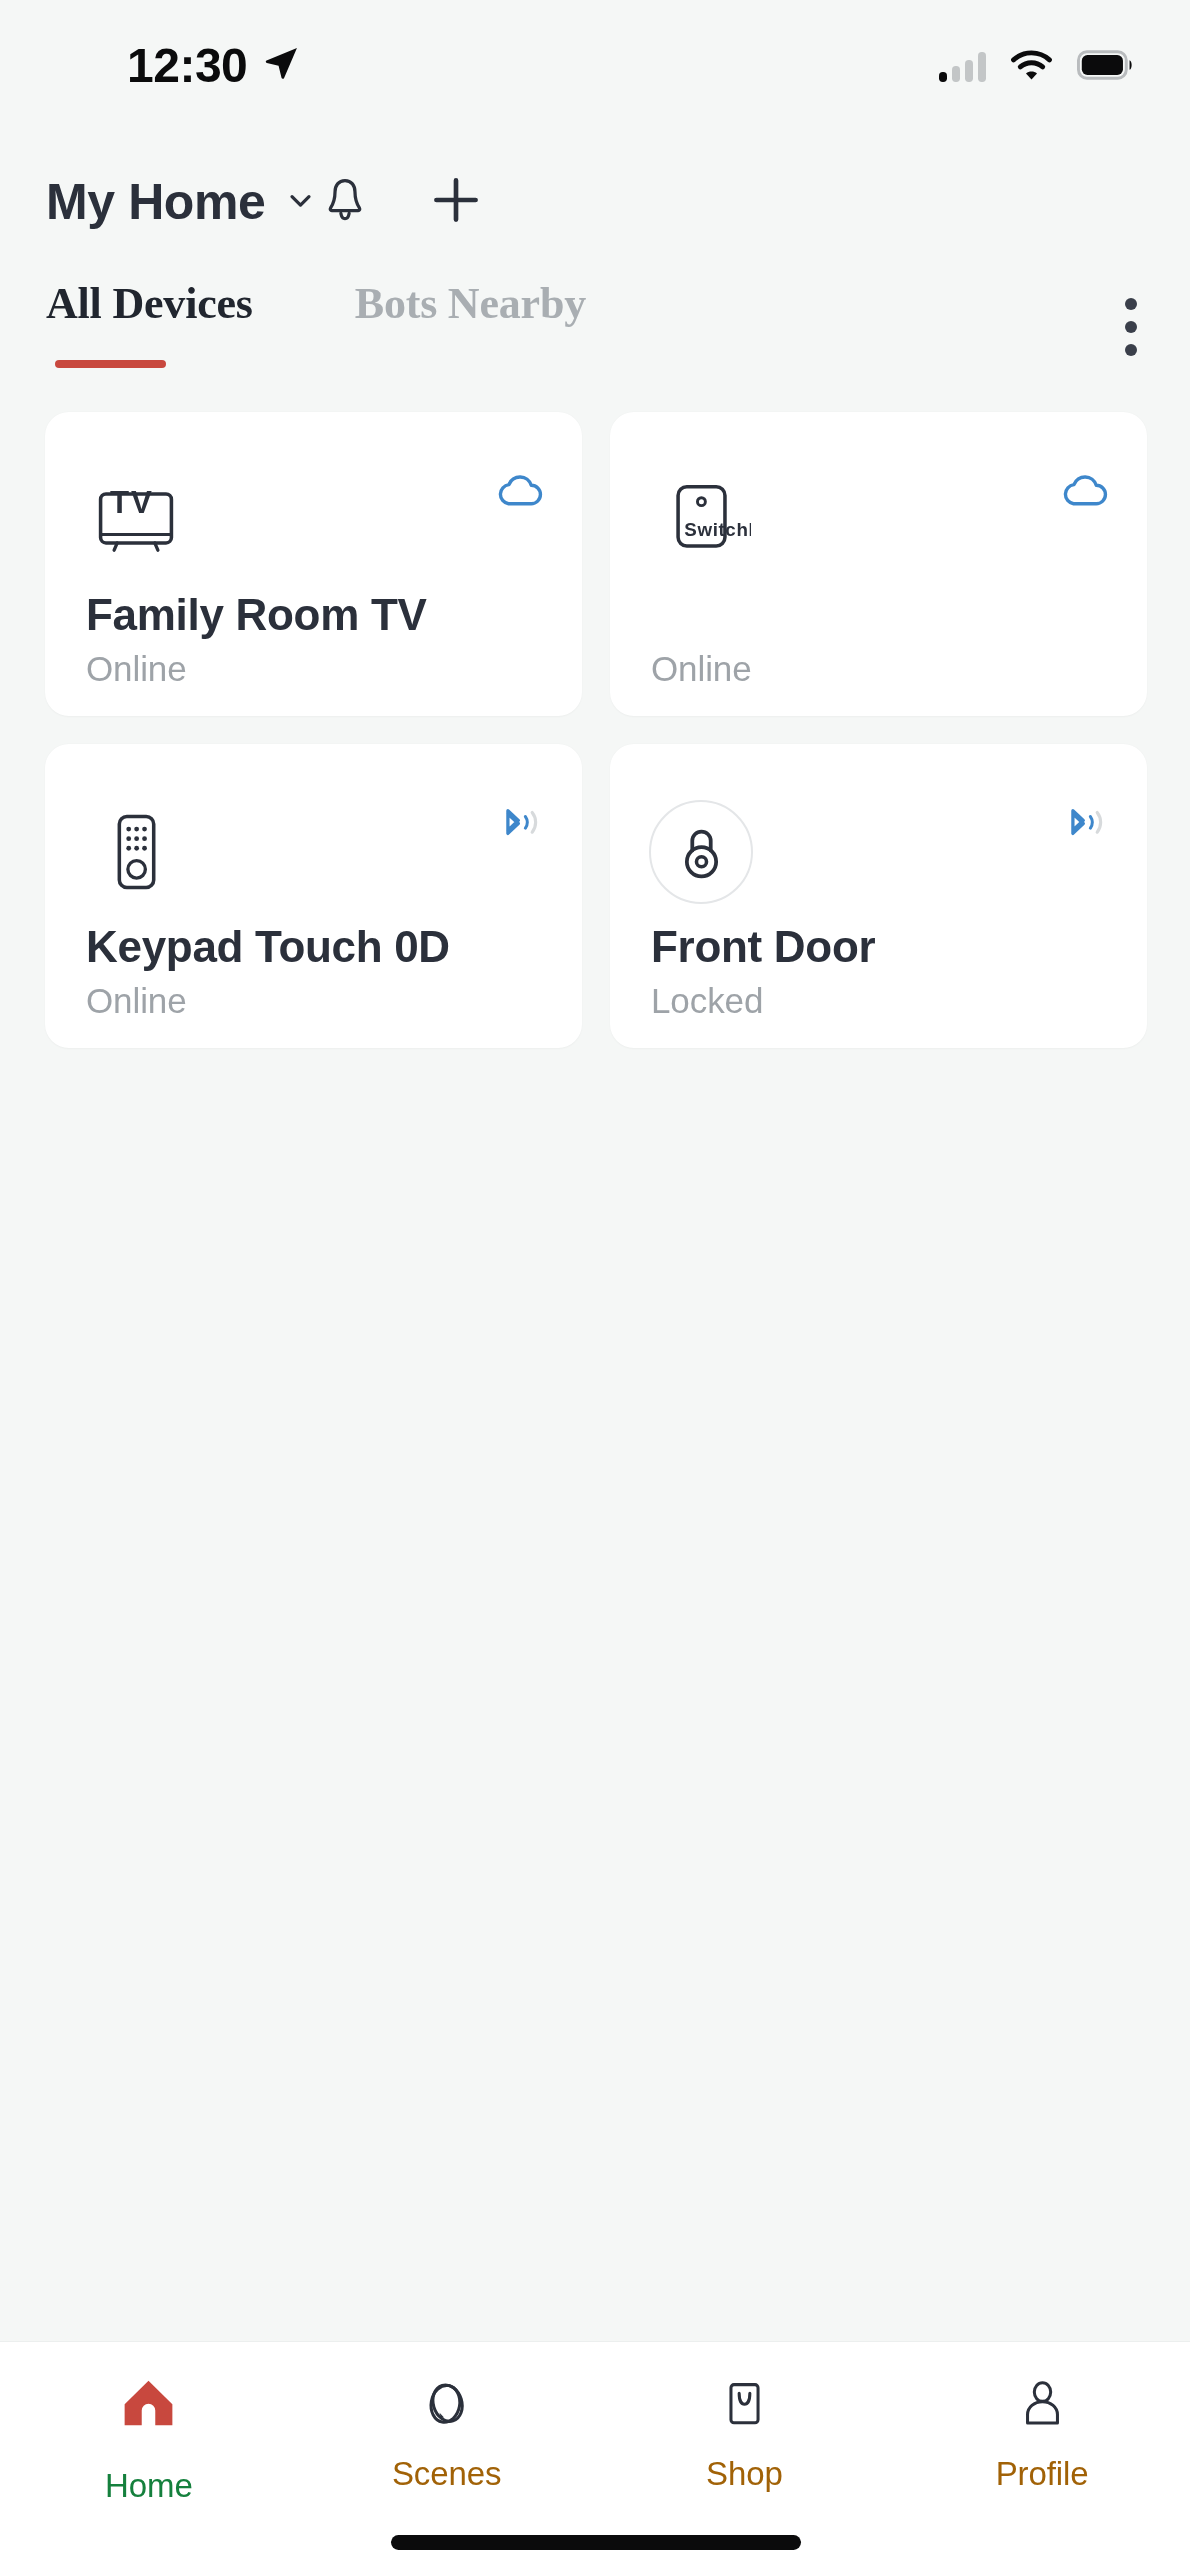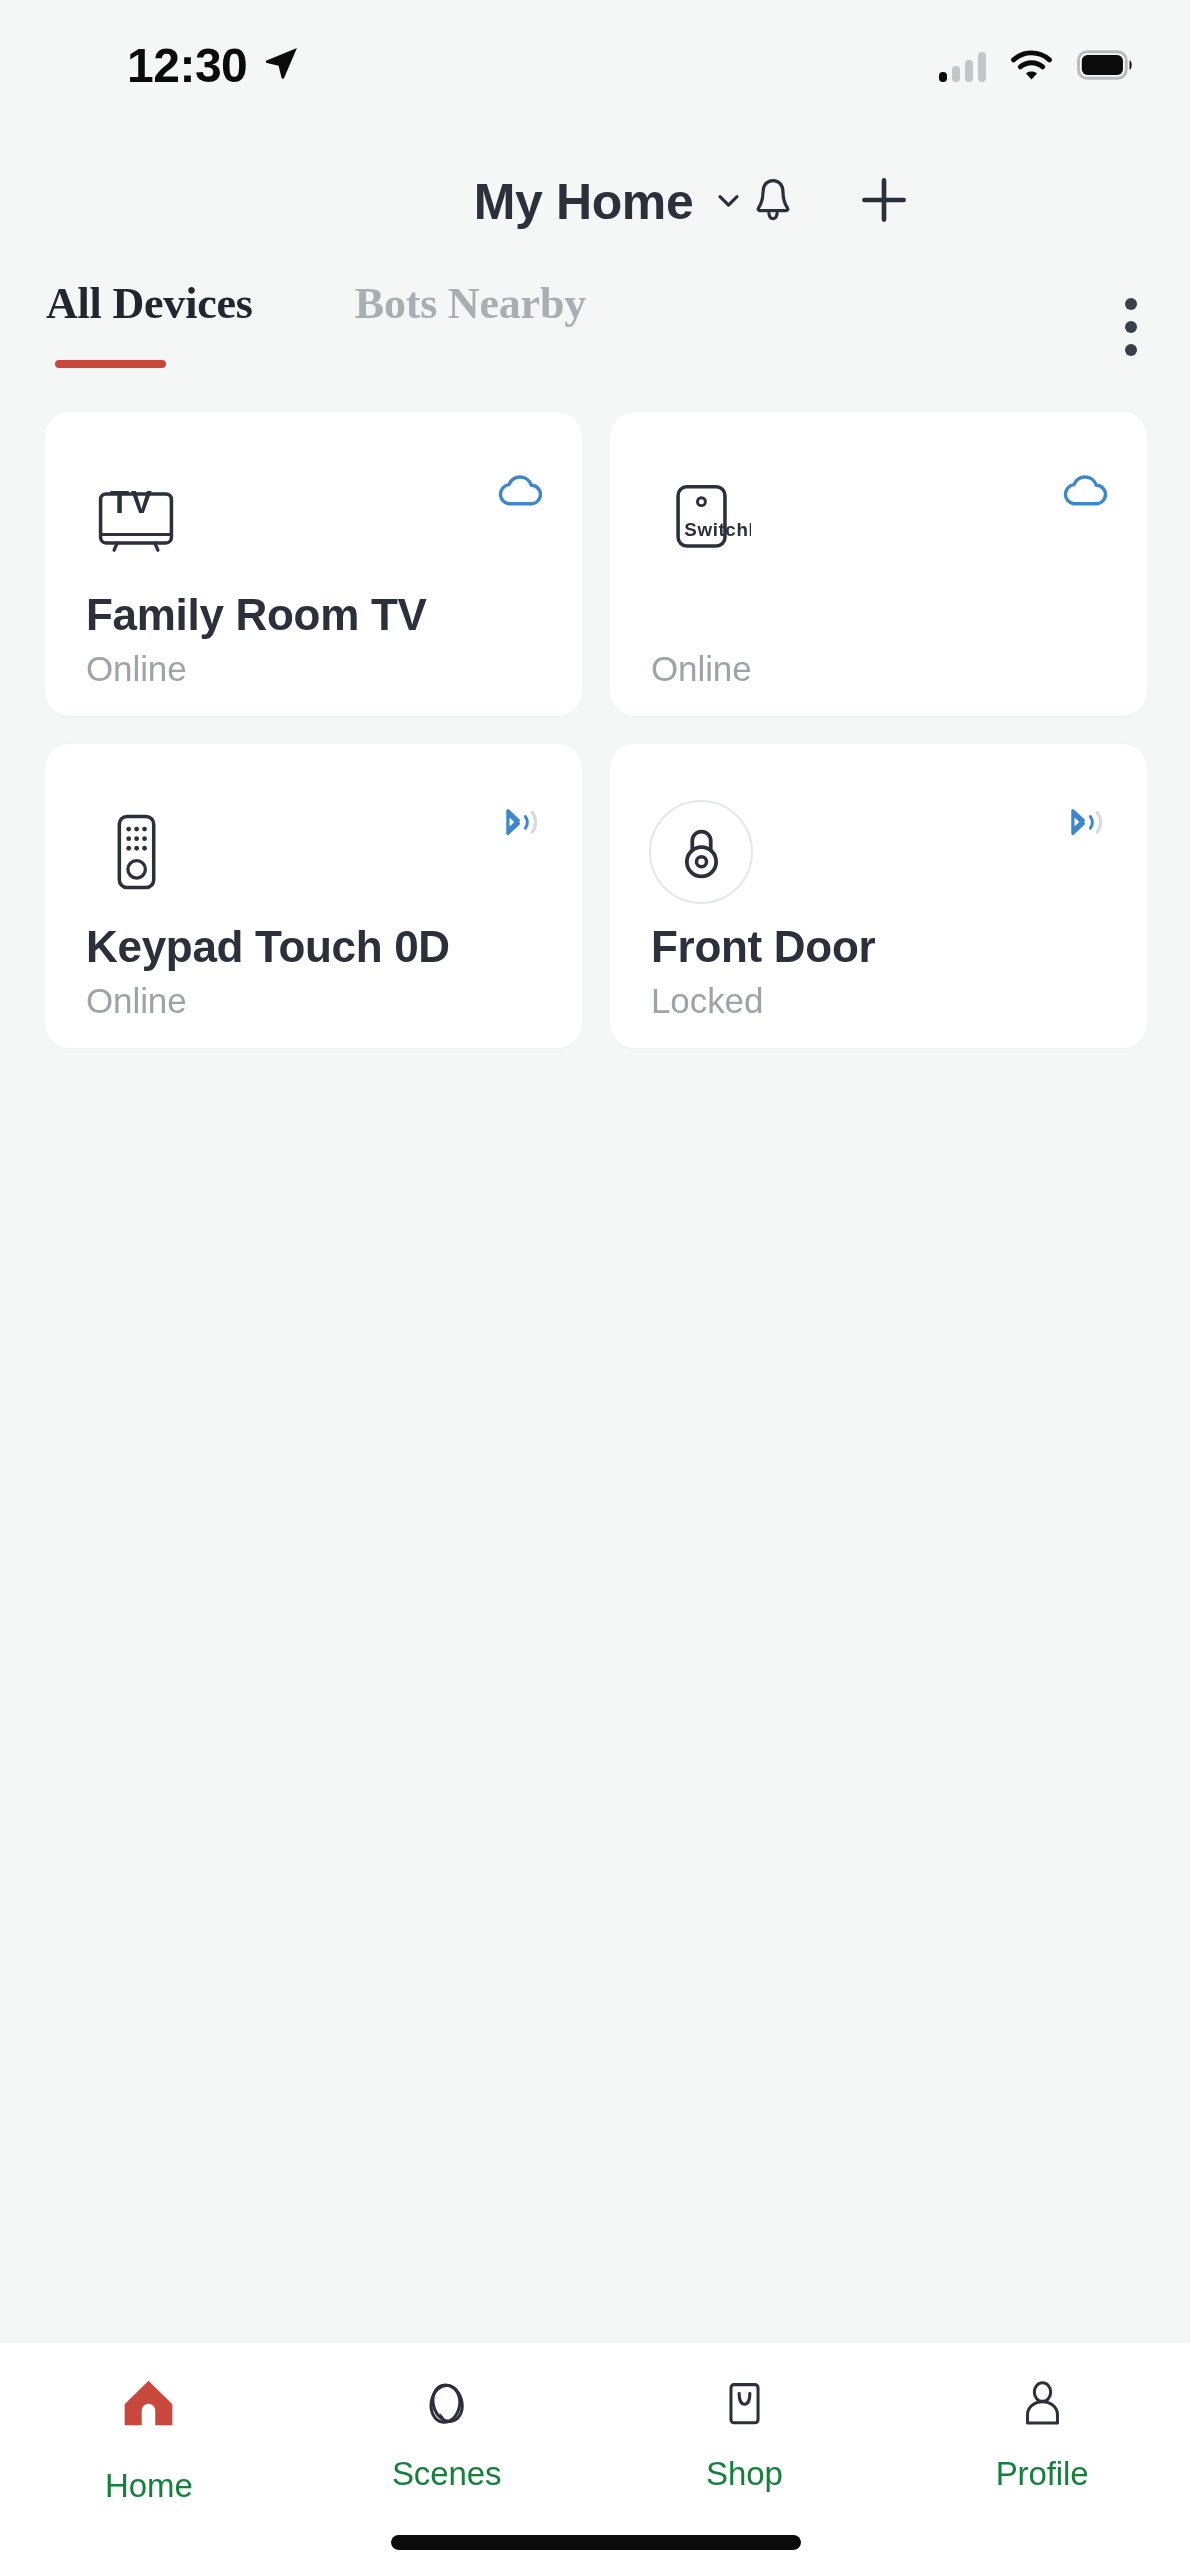--- a/index.html
+++ b/index.html
@@ -26,21 +26,21 @@
   .sigbars i { display:block; width:8.3px; border-radius:3.7px; background:#C3C6C7; }
   .sigbars i.on { background:#0B0B0C; }
   .sigbars i:nth-child(1){ height:10.2px; }
   .sigbars i:nth-child(2){ height:16px; }
   .sigbars i:nth-child(3){ height:22px; }
   .sigbars i:nth-child(4){ height:30px; }
 
   
   #app-header {
     position:absolute; top:141px; left:0; width:966px; height:121px;
-    display:flex; align-items:center; justify-content:flex-end;
+    display:flex; align-items:center; justify-content:flex-start;
     padding:0 54px 0 46px;
   }
   #home-selector { display:flex; align-items:center; gap:16.7px; cursor:pointer; }
   #home-name { font-size:50px; font-weight:600; color:#2B303B; letter-spacing:-0.4px; }
   #header-actions { display:flex; align-items:center; gap:57px; }
 
   
   #tab-bar {
     position:absolute; top:278px; left:0; width:1191px; height:121px;font-family:Liberation Serif, serif;
   }
@@ -97,21 +97,21 @@
     position:absolute; left:0; bottom:0; width:1191px; height:235px;
     background:#FFFFFF;
     border-top:0.9px solid #ECEFEE;
     display:flex; align-items:flex-start; justify-content:space-around;
     padding-top:33px;
   }
   .nav-item {
     width:298px; display:flex; flex-direction:column; align-items:center; gap:20.4px;
     cursor:pointer;
   }
-  .nav-label { font-size:33px; font-weight:400; color:#15803d; letter-spacing:-0.1px; }
+  .nav-label { font-size:33px; font-weight:400; color:#a16207; letter-spacing:-0.1px; }
   .nav-item.active .nav-label { color:#15803d;margin-top:12px; }
   #home-indicator {
     position:absolute; left:50%; transform:translateX(-50%);
     bottom:26px; width:410px; height:15px; border-radius:7.4px; background:#0B0B0C;
   }
 </style>
 </head>
 <body>
 
 <div id="phone">

